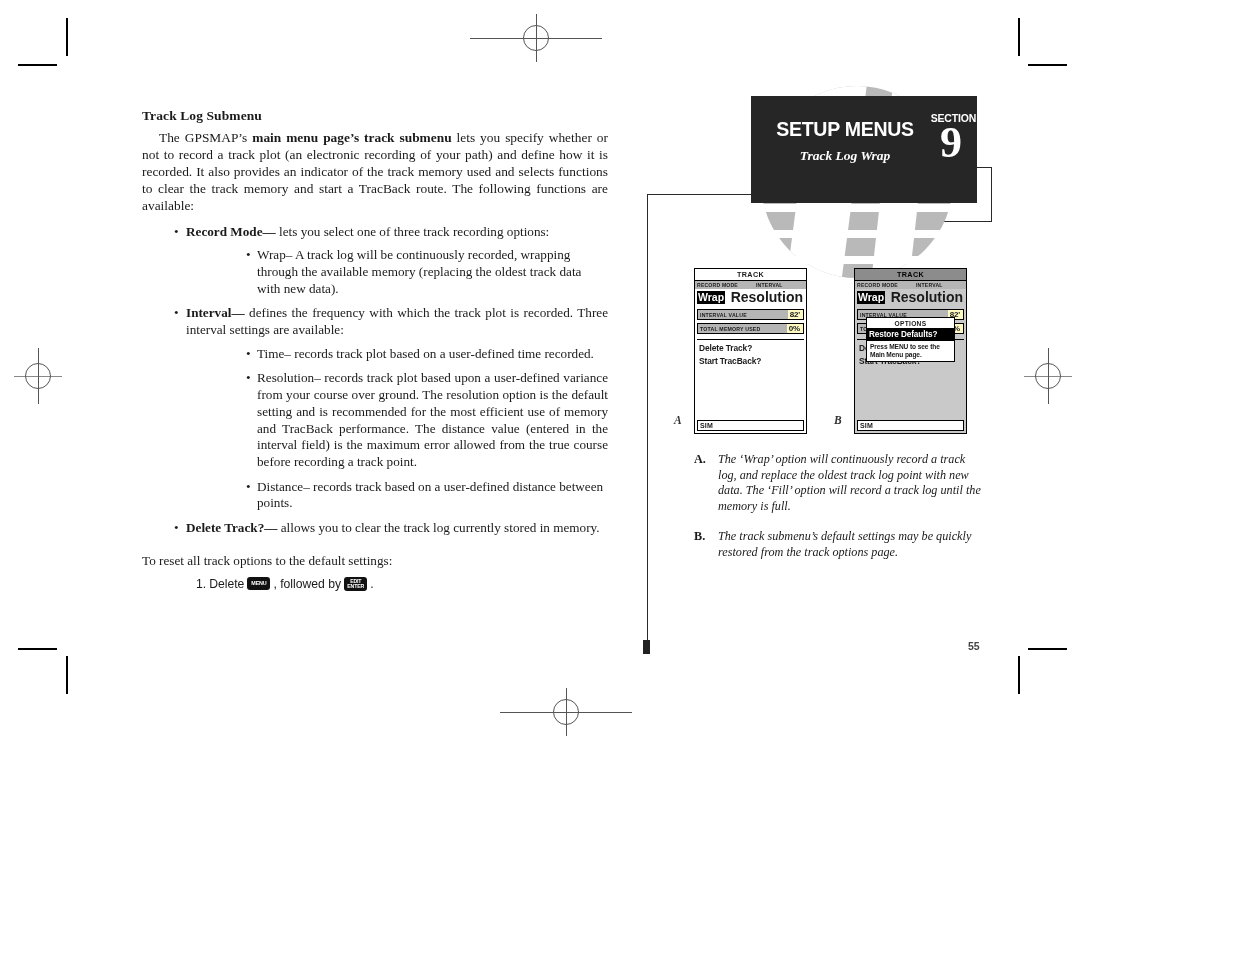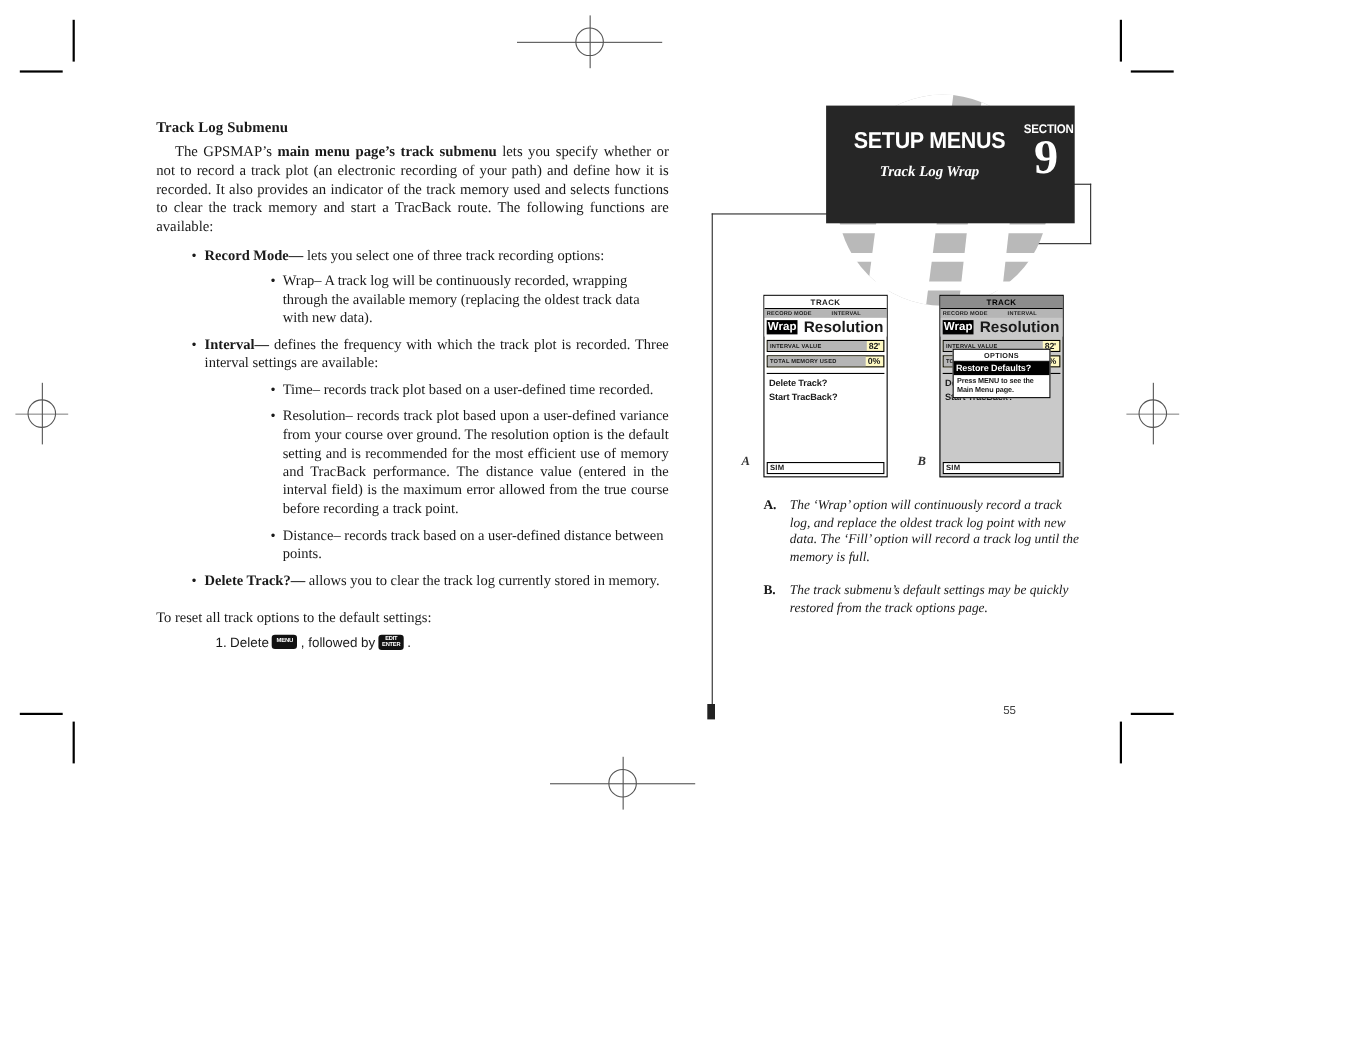--- a/index.html
+++ b/index.html
@@ -428,25 +428,26 @@
   .cap .capmark {
     position: absolute;
     left: 0;
     top: 0;
     font-weight: bold;
     font-style: normal;
   }
 
   .pagenum {
     position: absolute;
-    left: 912px;
+    left: 968px;
     top: 640px;
     font-family: "Liberation Sans", sans-serif;
     font-size: 10.5px;
     color: #444;
+    font-weight: bold;
   }
   .footmark {
     position: absolute;
     left: 643px;
     top: 640px;
     width: 7px;
     height: 14px;
     background: #222;
   }
 </style>

